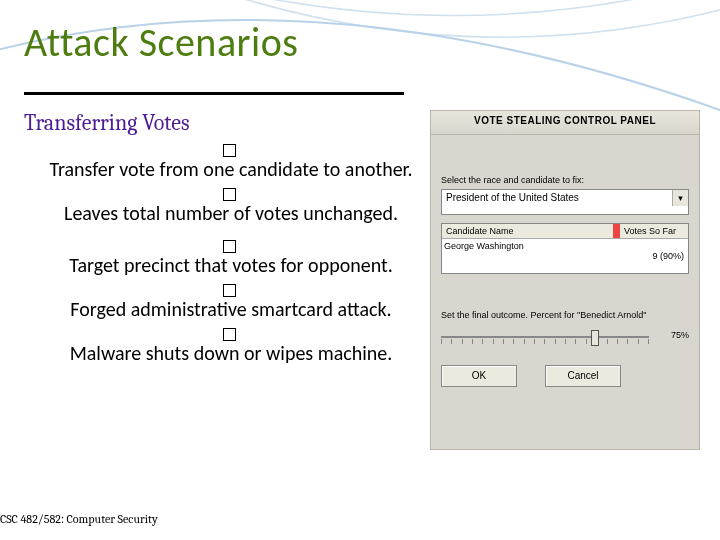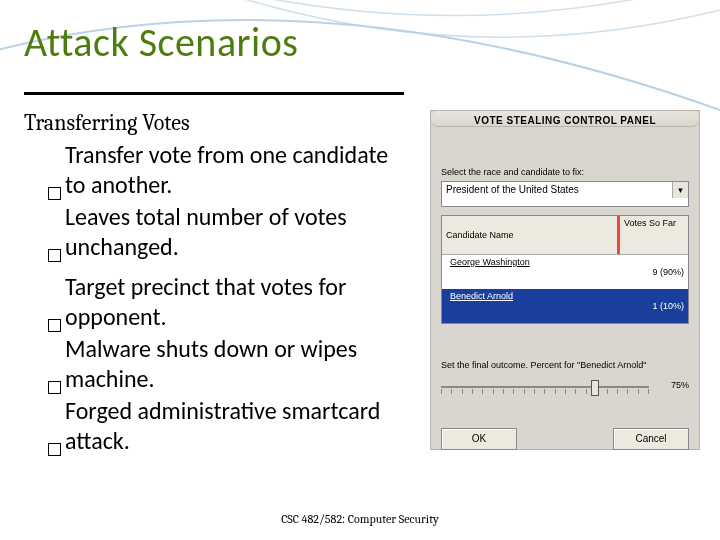--- a/index.html
+++ b/index.html
@@ -2,50 +2,50 @@
 <html><head>
 <meta charset="utf-8">
 <style>
   * { box-sizing: border-box; margin: 0; padding: 0; }
   html, body { width: 720px; height: 540px; overflow: hidden; background: #fff; font-family: Calibri, "Segoe UI", Arial, sans-serif; }
   .slide { position: relative; width: 720px; height: 540px; }
   .bg-lines { position: absolute; top: 0; right: 0; width: 720px; height: 200px; pointer-events: none; }
   .title { position: absolute; left: 24px; top: 18px; font-size: 40px; color: #4d7c0f; font-weight: 400; letter-spacing: 0.5px; }
   .title-rule { position: absolute; left: 24px; top: 92px; width: 380px; height: 0; border-bottom: 3px solid #000; }
   .body { position: absolute; left: 24px; top: 110px; width: 390px; }
-  .h2 { font-family: Cambria, Georgia, serif; font-size: 22px; color: #000000; margin-bottom: 4px; }
+  .h2 { font-family: Cambria, Georgia, serif; font-size: 22px; color: #4c1d95; margin-bottom: 4px; }
   .bullets { margin-left: 24px; margin-bottom: 10px; }
-  .bli { display: flex; align-items: flex-end; font-size: 24px; line-height: 1.25; margin-bottom: 2px; }
+  .bli { display: flex; align-items: center; font-size: 20px; line-height: 1.25; margin-bottom: 2px; flex-direction: column; }
   .sq { display: inline-block; width: 13px; height: 13px; border: 1.5px solid #000; margin-right: 4px; margin-top: 4px; flex: 0 0 auto; }
   .bli .txt { flex: 1; }
-  .footer { position: absolute; left: 0; bottom: 14px; width: 720px; text-align: center; font-family: Cambria, Georgia, serif; font-size: 12px; color: #000; }
+  .footer { position: absolute; left: 0; bottom: 14px; width: 720px; font-family: Cambria, Georgia, serif; font-size: 12px; color: #000; }
   
   .panel { position: absolute; left: 430px; top: 110px; width: 270px; height: 340px; background: #d9d6cf; font-family: Tahoma, Arial, sans-serif; font-size: 10px; color: #000; border: 1px solid #b8b5aa; }
-  .panel .titlebar { height: 16px; background: linear-gradient(#e8e6dc,#d9d6cf); border-bottom: 1px solid #b8b5aa; text-align: center; line-height: 20px; font-weight: bold; font-size: 10px; letter-spacing: 0.5px; border-radius: 7px; }
+  .panel .titlebar { height: 24px; background: linear-gradient(#e8e6dc,#d9d6cf); border-bottom: 1px solid #b8b5aa; text-align: center; line-height: 20px; font-weight: bold; font-size: 10px; letter-spacing: 0.5px; }
   .panel .inner { padding: 8px 10px; }
   .panel .label { font-size: 9px; margin-bottom: 4px; margin-top: 32px; }
   .panel .select { border: 1px solid #888; background: #fff; height: 26px; line-height: 16px; padding: 0 4px; position: relative; margin-bottom: 8px; font-size: 10px; }
   .panel .select .chev { position: absolute; right: 0; top: 0; width: 16px; height: 16px; background: #e8e6dc; border-left: 1px solid #aaa; text-align: center; line-height: 16px; font-size: 9px; }
   .panel .table { border: 1px solid #888; background: #fff; }
   .panel .thead { display: flex; background: #ece9de; border-bottom: 1px solid #aaa; font-size: 9px; }
-  .panel .thead .c1 { flex: 1; padding: 14px 4px; border-right: 3px solid #ef4444; }
+  .panel .thead .c1 { flex: 1; padding: 2px 4px; border-right: 7px solid #ef4444; }
   .panel .thead .c2 { width: 68px; padding: 2px 4px; text-align: left; }
   .panel .trow { display: flex; font-size: 9px; }
-  .panel .trow .c1 { flex: 1; padding: 2px 8px; text-decoration: underline; }
+  .panel .trow .c1 { flex: 1; padding: 2px 2px; }
   .panel .trow .c2 { width: 68px; padding: 12px 4px; text-align: right; }
   .panel .trow.sel { background: #1a3e9c; color: #fff; }
   .panel .slider-area { margin-top: 36px; }
   .panel .slider-label { font-size: 9px; margin-bottom: 10px; }
   .panel .slider { position: relative; height: 26px; text-align: center; }
   .panel .slider .track { position: absolute; left: 0; right: 40px; top: 6px; height: 2px; background: #888; }
   .panel .slider .ticks { position: absolute; left: 0; right: 40px; top: 9px; height: 6px; display: flex; justify-content: space-between; }
   .panel .slider .ticks span { width: 1px; height: 5px; background: #888; }
   .panel .slider .thumb { position: absolute; top: 0; width: 8px; height: 16px; background: #e8e6dc; border: 1px solid #555; }
   .panel .slider .val { position: absolute; right: 0; top: 0; font-size: 9px; }
-  .panel .btnrow { display: flex; justify-content: space-between; gap: 8px; margin-top: 22px; }
+  .panel .btnrow { display: flex; justify-content: flex-start; gap: 28px; margin-top: 9px; }
   .panel .btn { width: 76px; height: 22px; background: #ece9de; border: 1px solid #888; text-align: center; font-size: 10px; line-height: 20px; box-shadow: inset 1px 1px 0 #fff; }
 </style>
 </head>
 <body>
 <div class="slide">
 
   <svg class="bg-lines" viewBox="0 0 720 200" preserveAspectRatio="none">
     <path d="M120 -40 Q 420 60 720 -20" stroke="#cfe0ef" stroke-width="1.5" fill="none"></path>
     <path d="M160 -30 Q 440 80 720 10" stroke="#cfe0ef" stroke-width="1.5" fill="none"></path>
     <path d="M-40 60 Q 300 -40 720 110" stroke="#b9d2e8" stroke-width="2" fill="none"></path>
@@ -66,49 +66,45 @@
           <span class="txt">Leaves total number of votes unchanged.</span>
         </div>
     </div>
     <div class="bullets">
       <div class="bli">
           <span class="sq"></span>
           <span class="txt">Target precinct that votes for opponent.</span>
         </div>
       <div class="bli">
           <span class="sq"></span>
-          <span class="txt">Malware shuts down or wipes machine.</span>
+          <span class="txt">Forged administrative smartcard attack.</span>
         </div>
       <div class="bli">
           <span class="sq"></span>
-          <span class="txt">Forged administrative smartcard attack.</span>
+          <span class="txt">Malware shuts down or wipes machine.</span>
         </div>
     </div>
   </div>
 
   <div class="panel">
     <div class="titlebar">VOTE STEALING CONTROL PANEL</div>
     <div class="inner">
       <div class="label">Select the race and candidate to fix:</div>
       <div class="select">
         <span>President of the United States</span>
         <span class="chev">▾</span>
       </div>
       <div class="table">
         <div class="thead">
           <div class="c1">Candidate Name</div>
           <div class="c2">Votes So Far</div>
         </div>
         <div class="trow">
           <div class="c1">George Washington</div>
           <div class="c2">9 (90%)</div>
-        </div>
-        <div class="trow sel">
-          <div class="c1">Benedict Arnold</div>
-          <div class="c2">1 (10%)</div>
         </div>
       </div>
 
       <div class="slider-area">
         <div class="slider-label">Set the final outcome. Percent for "Benedict Arnold"</div>
         <div class="slider">
           <div class="track"></div>
           <div class="ticks">
             <span></span>
               <span></span>

